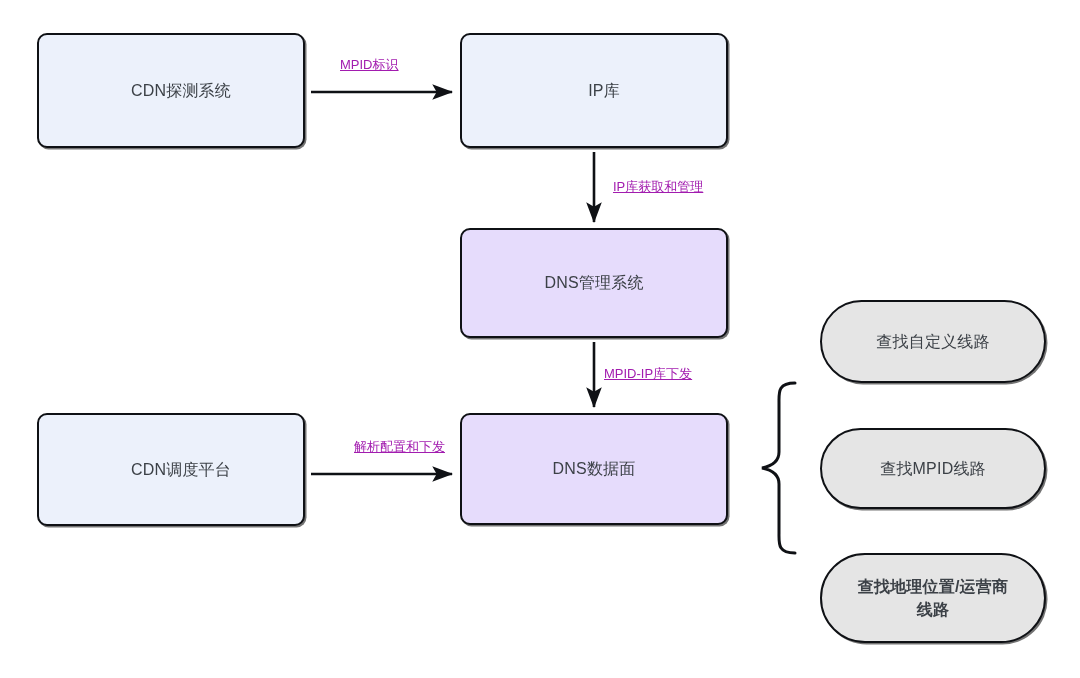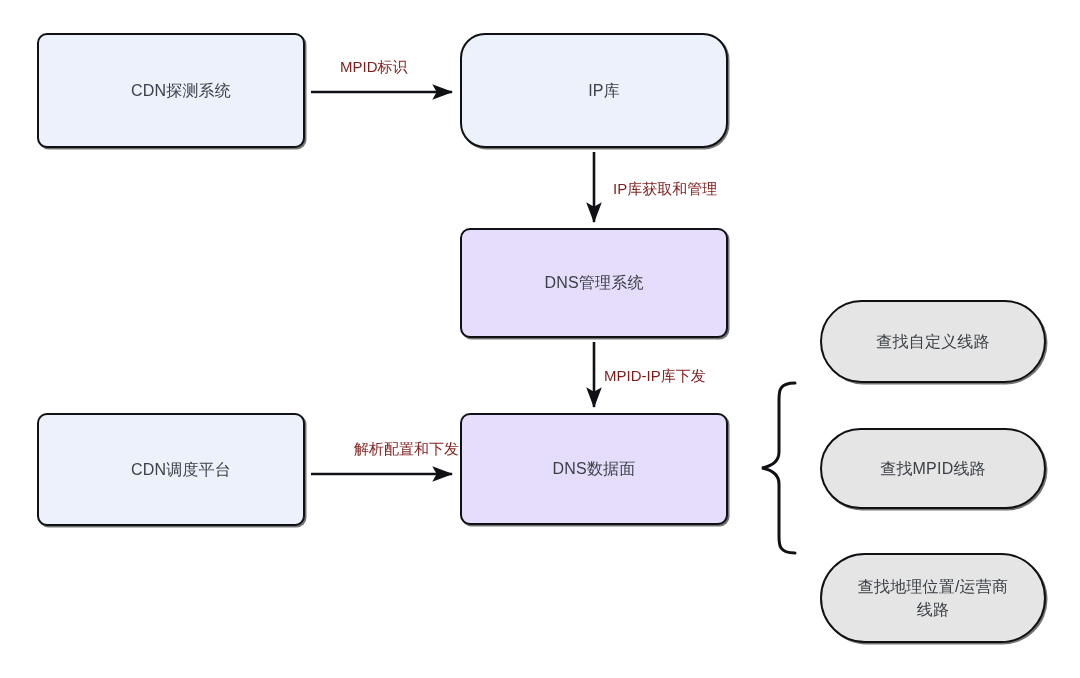--- a/index.html
+++ b/index.html
@@ -38,25 +38,26 @@
     font-size: 16px;
     line-height: 1.45;
     letter-spacing: 0.2px;
     box-shadow: 1.5px 1.5px 0 rgba(0,0,0,0.55);
   }
   .node.blue   { background: #ecf1fb; border-radius: 10px; padding-left: 20px; }
   .node.purple { background: #e6dcfc; border-radius: 10px; }
   .node.green  { background: #e5e5e5; border-radius: 999px; }
   .edge-label {
     position: absolute;
-    color: #7f1d1d;
-    font-size: 15px;
+    color: #a21caf;
+    font-size: 13px;
     line-height: 1.3;
     white-space: nowrap;
     background: transparent;
+    text-decoration: underline;
   }
 </style>
 </head>
 <body>
 
 <div id="canvas">
 
   <svg class="layer" viewBox="0 0 1080 678">
     <defs>
       <marker id="arrowhead" markerWidth="9" markerHeight="9" refX="7.6" refY="3.4" orient="auto" markerUnits="strokeWidth">
@@ -78,21 +79,21 @@
              C 779,462 772,466 762,468
              C 772,470 779,474 779,484
              L 779,534
              C 779,544 778,553 795,553" fill="none" stroke="#0f1115" stroke-width="3" stroke-linecap="round"></path>
   </svg>
 
   <div class="node blue" style="left:37px; top:33px; width:268px; height:115px;">
     <span>CDN探测系统</span>
   </div>
 
-  <div class="node blue" style="left:460px; top:33px; width:268px; height:115px;border-radius:25px;">
+  <div class="node blue" style="left:460px; top:33px; width:268px; height:115px;">
     <span>IP库</span>
   </div>
 
   <div class="node purple" style="left:460px; top:228px; width:268px; height:110px;">
     <span>DNS管理系统</span>
   </div>
 
   <div class="node blue" style="left:37px; top:413px; width:268px; height:113px;">
     <span>CDN调度平台</span>
   </div>
@@ -103,21 +104,21 @@
 
   <div class="node green" style="left:820px; top:300px; width:226px; height:83px;">
     <span>查找自定义线路</span>
   </div>
 
   <div class="node green" style="left:820px; top:428px; width:226px; height:81px;">
     <span>查找MPID线路</span>
   </div>
 
   <div class="node green" style="left:820px; top:553px; width:226px; height:90px; padding:0 28px;">
-    <span style="white-space:normal;">查找地理位置/运营商线路</span>
+    <span style="white-space:normal;font-weight:bold;">查找地理位置/运营商线路</span>
   </div>
 
   <div class="edge-label" style="left:340px; top:57px;">MPID标识</div>
 
   <div class="edge-label" style="left:613px; top:179px;">IP库获取和管理</div>
 
   <div class="edge-label" style="left:604px; top:366px;">MPID-IP库下发</div>
 
   <div class="edge-label" style="left:322px; top:439px;margin-left:32px;">解析配置和下发</div>
 

